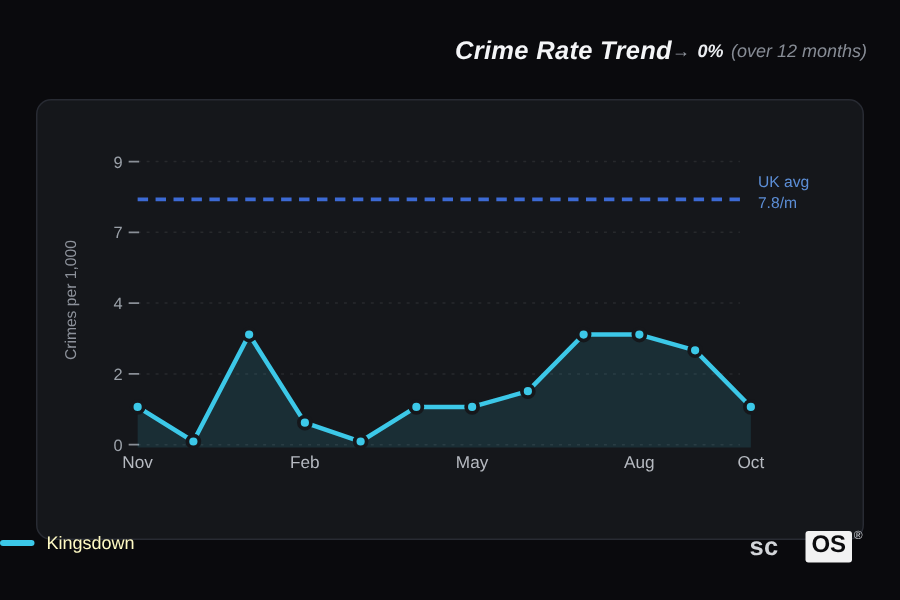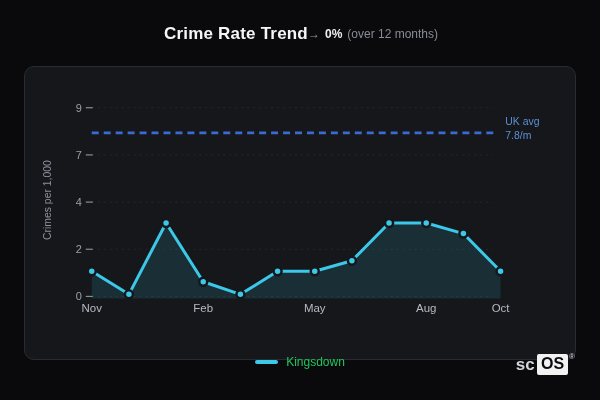--- a/index.html
+++ b/index.html
@@ -4,58 +4,58 @@
 <style>
   html,body{margin:0;padding:0;background:#0a0a0d;}
   .app{
     position:relative;width:600px;height:400px;overflow:hidden;
     background:#0a0a0d;
     font-family:"Liberation Sans","DejaVu Sans",sans-serif;
     -webkit-font-smoothing:antialiased;
   }
   .header{
     position:absolute;left:24px;right:22px;top:23px;height:22px;
-    display:flex;justify-content:center;align-items:center;
+    display:flex;justify-content:flex-end;align-items:center;font-style:italic;
   }
   .page-title{
     margin:0;font-size:17px;font-weight:700;color:#f4f5f7;letter-spacing:.2px;
   }
   .trend{display:flex;align-items:baseline;gap:5px;font-size:12px;}
   .trend-arrow{color:#989da5;}
   .trend-value{color:#eceef1;font-weight:700;}
   .trend-caption{color:#878c95;}
   .card{
     position:absolute;left:24px;top:66px;width:552px;height:294px;
     box-sizing:border-box;background:#15171b;border:1px solid #282b33;border-radius:10px;
   }
   .card svg{display:block;width:100%;height:100%;}
   svg text{font-family:"Liberation Sans","DejaVu Sans",sans-serif;}
   .tick{fill:#9aa0a8;font-size:11px;}
   .xtick{fill:#b6bac1;font-size:11.5px;}
   .axis-title{fill:#8d929b;font-size:10.5px;}
   .ann{fill:#5c8ed6;font-size:10.5px;}
   .legend{
     position:absolute;left:0;right:0;top:353px;height:18px;z-index:2;
-    display:flex;justify-content:center;align-items:center;column-gap:24px;
-    font-size:12px;color:#22c55e;
+    display:flex;align-items:center;column-gap:24px;
+    font-size:12px;color:#fef9c3;
   }
   .legend-item{display:flex;align-items:center;gap:8px;cursor:pointer;}
   .swatch-solid{width:23px;height:4px;border-radius:2px;background:#3cc8e8;}
   .swatch-dashed{
     width:29px;height:3px;
     background:repeating-linear-gradient(90deg,#3c6ad4 0 7px,transparent 7px 11px);
   }
   .logo{
     position:absolute;right:25px;top:354px;z-index:2;
     display:flex;align-items:center;color:#d3d5d9;
   }
   .logo-sc{font-size:17px;font-weight:600;letter-spacing:.2px;margin-left:19px;}
   .logo-os{
     font-size:16px;font-weight:800;color:#0b0b0d;background:#f2f2f2;
-    padding:2px 4px 3px 4px;border-radius:2px;margin-left:2px;line-height:1;
+    padding:2px 4px 3px 4px;border-radius:2px;margin-left:18px;line-height:1;
   }
   .logo-mark{font-size:8px;color:#cfd2d6;position:relative;top:-8px;margin-left:1px;}
 </style>
 </head>
 <body>
 
 <div class="app">
 
   <div class="header">
     <h1 class="page-title">Crime Rate Trend</h1>

